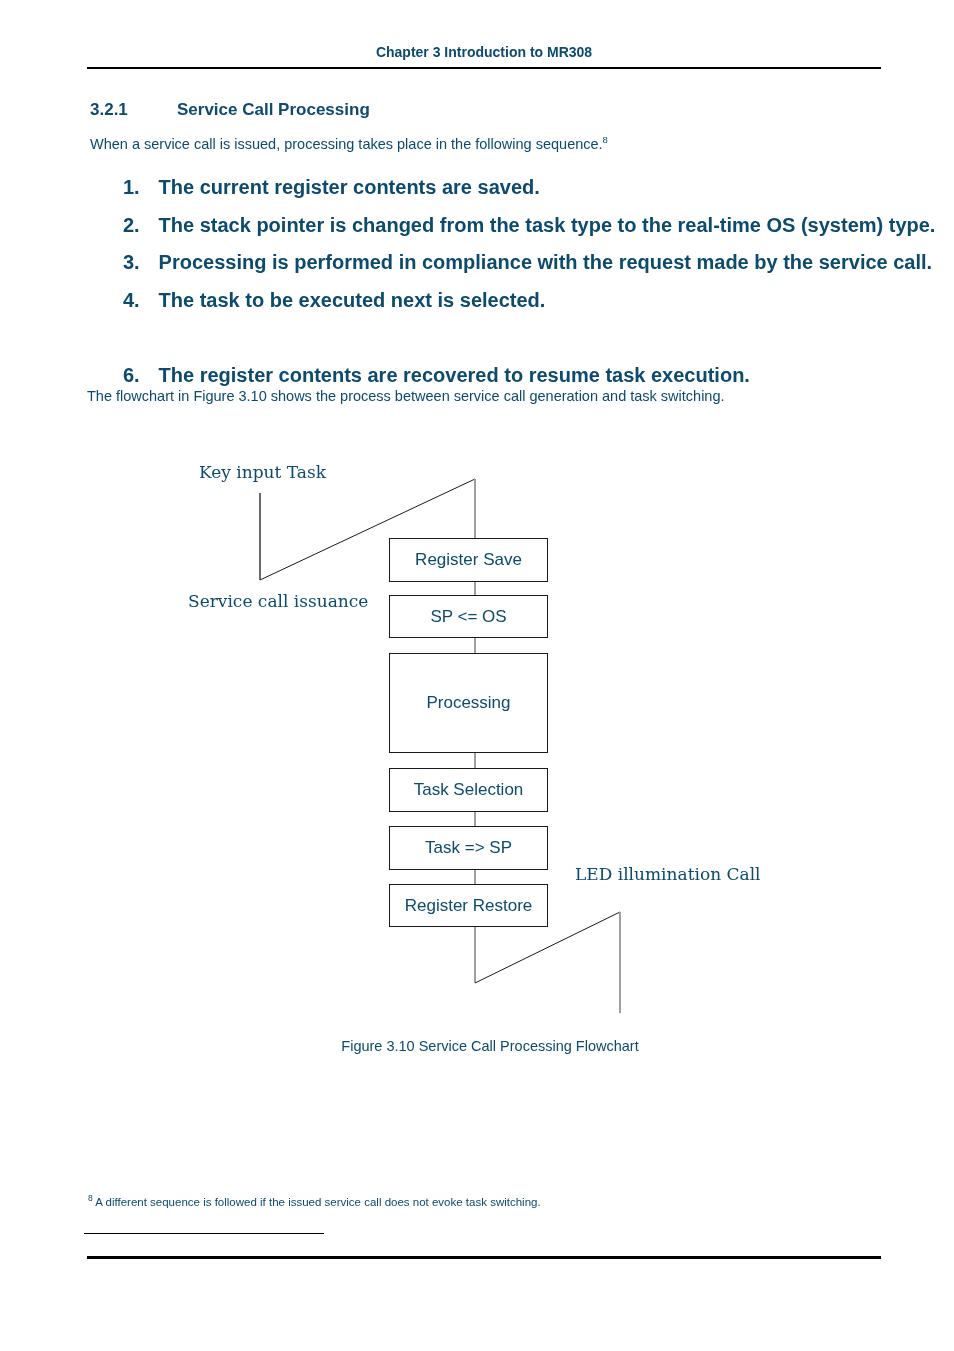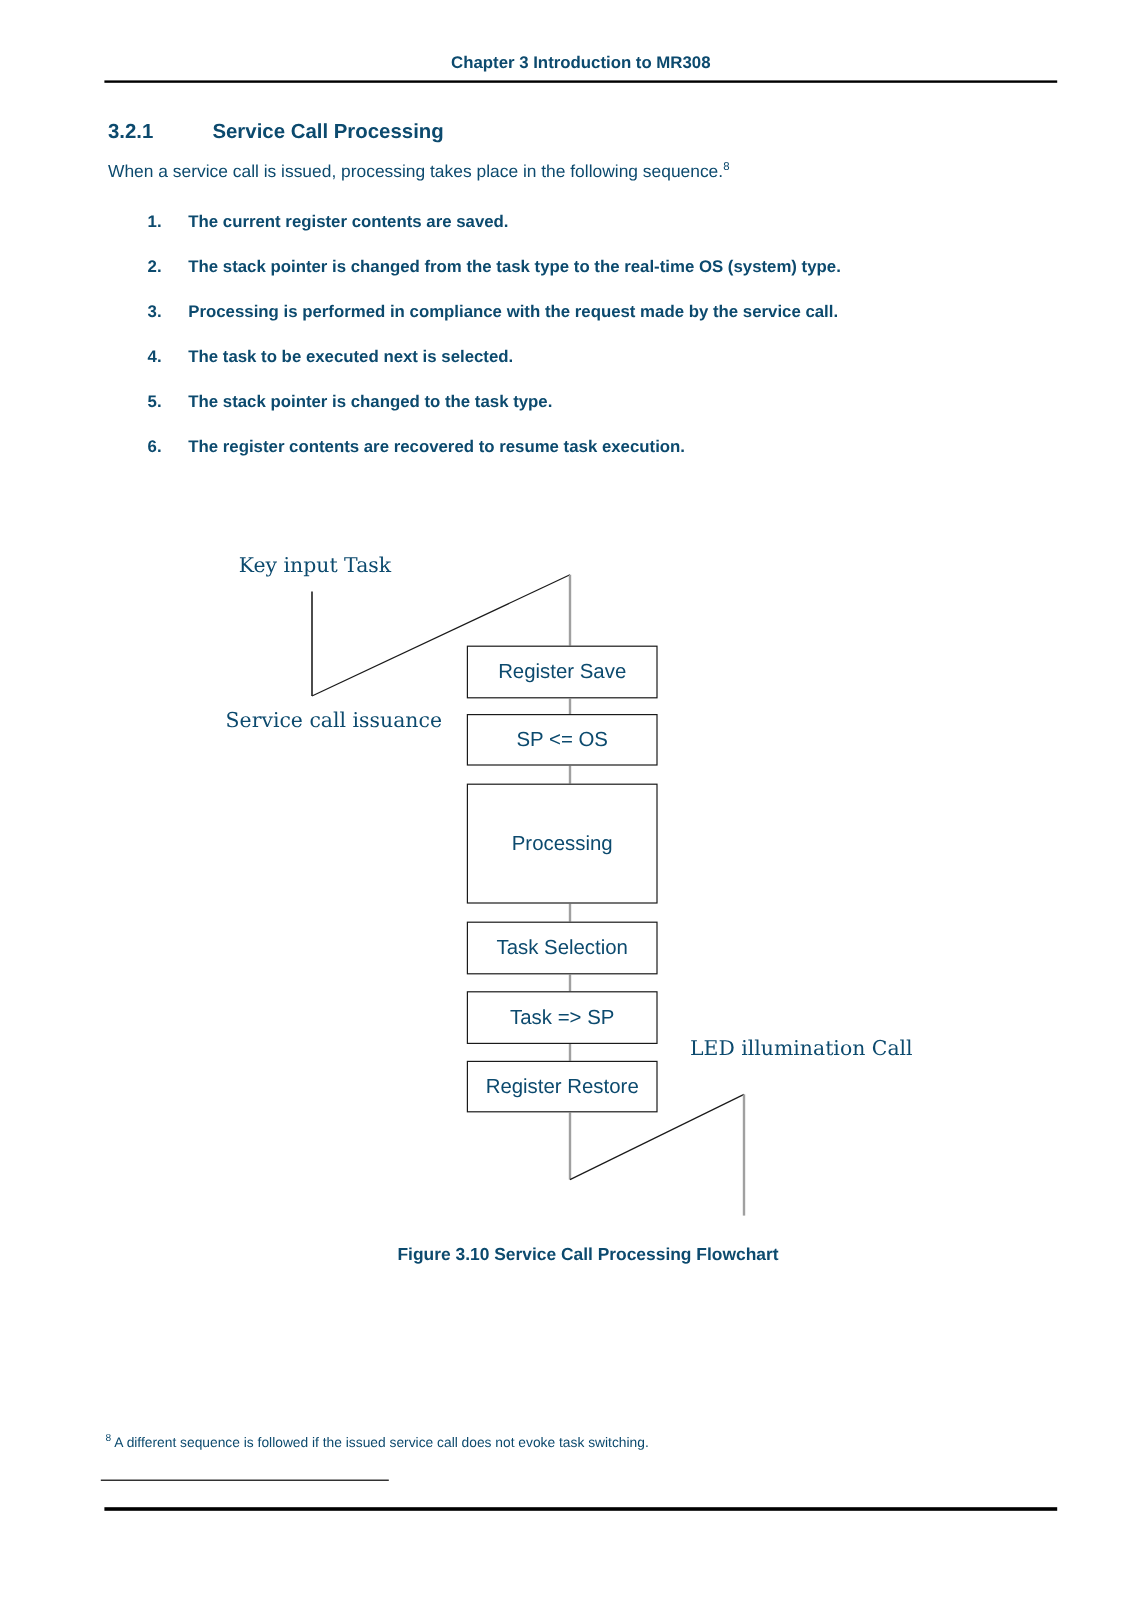--- a/index.html
+++ b/index.html
@@ -16,37 +16,37 @@
   .header-rule  { top:67px; left:87px; width:794px; height:2px; background:#000; }
 
   
   .section-heading { top:100px; left:90px; font-size:17px; font-weight:bold; }
   .section-heading .num { display:inline-block; width:87px; }
 
   .intro { top:134px; left:90px; font-size:14.5px; }
   sup { font-size:9.5px; }
 
   
-  .step { position:absolute; left:123px; font-size:14px; font-weight:bold; white-space:nowrap; }
+  .step { position:absolute; left:123px; font-size:20px; font-weight:bold; white-space:nowrap; }
   .step .n { display:inline-block; width:30px; }
 
   .flow-para { top:388px; left:87px; font-size:14.5px; }
 
   
   .flow-svg { top:440px; left:0; width:954px; height:580px; }
   .fbox {
     position:absolute; left:389px; width:159px; box-sizing:border-box;
     border:1.5px solid #1a1a1a; background:#fff;
     display:flex; align-items:center; justify-content:center;
     font-family:Liberation Sans, sans-serif; font-size:17px;
   }
   .flabel { position:absolute; font-family:"DejaVu Serif", serif; font-size:17px; white-space:nowrap; }
 
   .caption { top:1038px; left:87px; width:806px; text-align:center;
-             font-size:14.5px; font-weight:bold; }
+             font-size:14.5px; font-weight:normal; }
 
   
   .footnote-rule { top:1233px; left:84px; width:240px; height:1px; background:#000; }
   .footnote { top:1193px; left:88px; font-size:11.5px; }
   .footnote sup { font-size:8.5px; }
   .bottom-rule { top:1256px; left:87px; width:794px; height:3px; background:#000; }
   .page-number { top:1263px; left:87px; width:806px; text-align:center; font-size:13.5px; }
 </style>
 </head>
 <body>
@@ -73,29 +73,26 @@
     <span>The stack pointer is changed from the task type to the real-time OS (system) type.</span>
   </div>
   <div class="step" style="top:251px">
     <span class="n">3.</span>
     <span>Processing is performed in compliance with the request made by the service call.</span>
   </div>
   <div class="step" style="top:289px">
     <span class="n">4.</span>
     <span>The task to be executed next is selected.</span>
   </div>
-  <div class="step" style="top:326px">
-    <span class="n">5.</span>
-    <span>The stack pointer is changed to the task type.</span>
-  </div>
   <div class="step" style="top:364px">
     <span class="n">6.</span>
     <span>The register contents are recovered to resume task execution.</span>
   </div>
 
+  <div class="abs flow-para">The flowchart in Figure 3.10 shows the process between service call generation and task switching.</div>
 
   <svg class="abs flow-svg" viewBox="0 0 954 580" xmlns="http://www.w3.org/2000/svg">
 
     <line x1="260" y1="53" x2="260" y2="140" stroke-width="1.3" stroke="#1a1a1a"></line>
 
     <line x1="260" y1="140" x2="475" y2="39" stroke-width="1" stroke="#1a1a1a"></line>
 
     <line x1="475" y1="39" x2="475" y2="99" stroke-width="2" stroke="#a0a0a0"></line>
     <line x1="475" y1="142" x2="475" y2="156" stroke-width="2" stroke="#a0a0a0"></line>
     <line x1="475" y1="198" x2="475" y2="214" stroke-width="2" stroke="#a0a0a0"></line>

